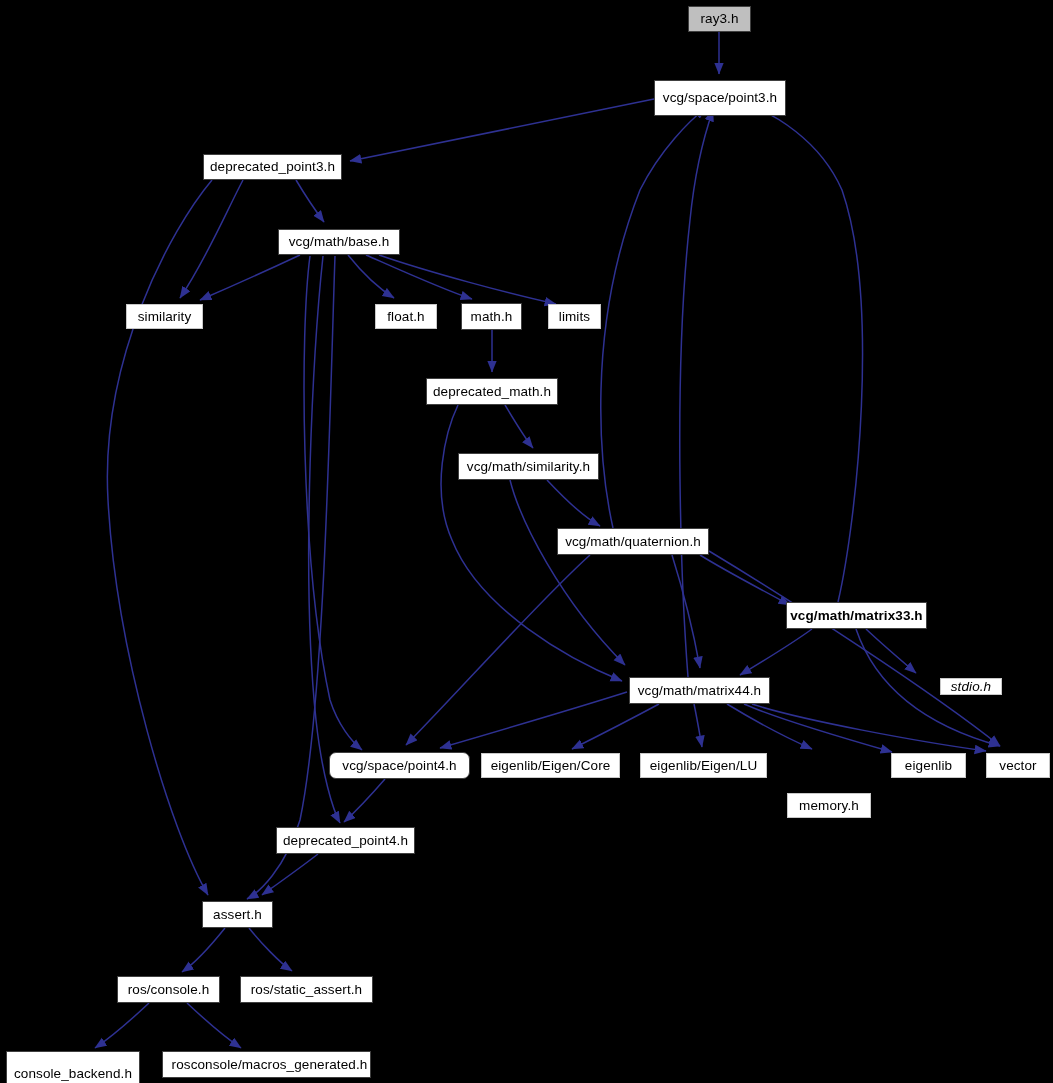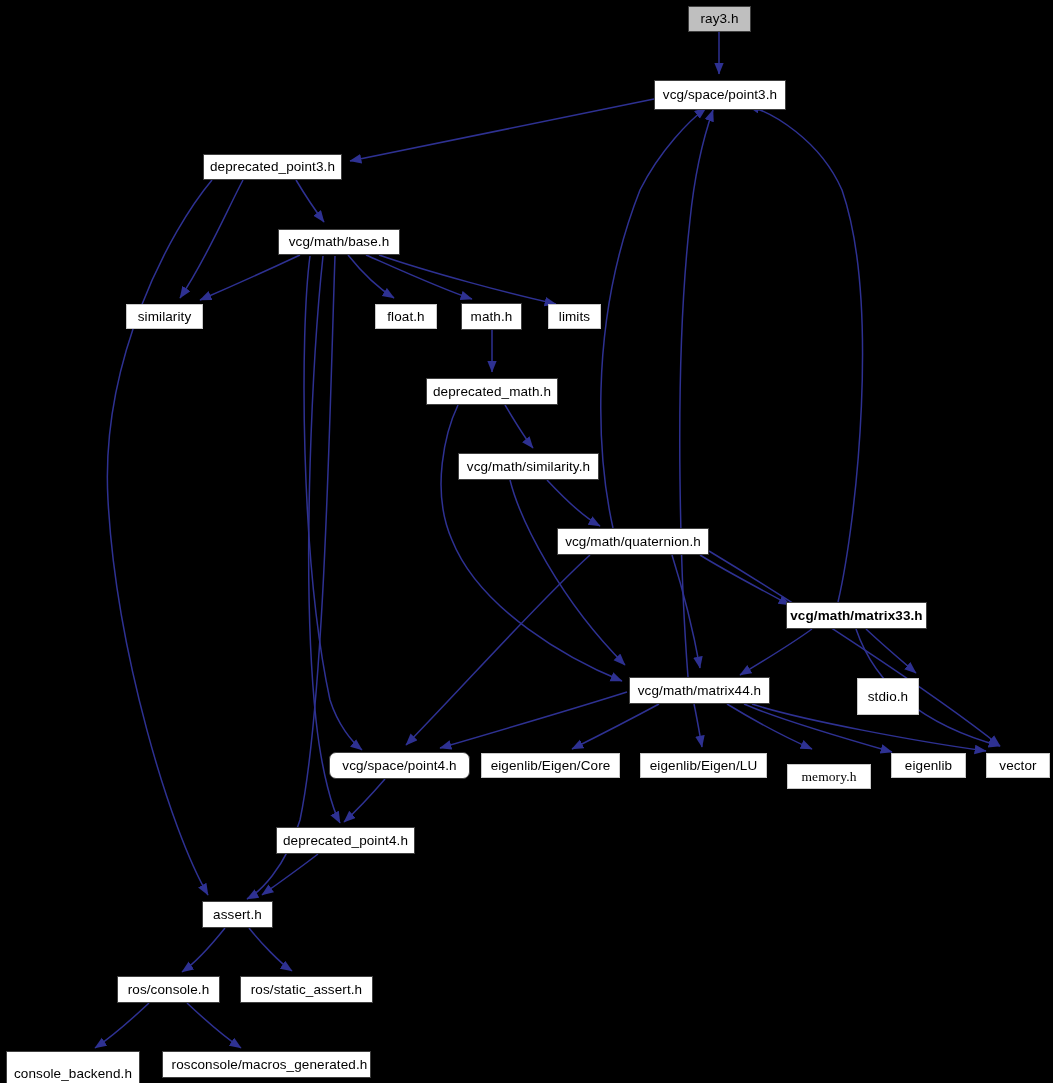--- a/index.html
+++ b/index.html
@@ -100,21 +100,21 @@
         <path d="M 225,928 C 213,943 195,963 182,972" fill="none" stroke="#2e3192" stroke-width="1.5" marker-end="url(#arrowhead)"></path>
         <path d="M 249,928 C 261,943 280,963 292,971" fill="none" stroke="#2e3192" stroke-width="1.5" marker-end="url(#arrowhead)"></path>
         <path d="M 149,1003 C 133,1018 110,1038 95,1048" fill="none" stroke="#2e3192" stroke-width="1.5" marker-end="url(#arrowhead)"></path>
         <path d="M 187,1003 C 203,1018 226,1038 241,1048" fill="none" stroke="#2e3192" stroke-width="1.5" marker-end="url(#arrowhead)"></path>
       </g>
   </svg>
   <div id="nodes-layer">
       <div class="node root" style="left: 688px; top: 6px; width: 63px; height: 26px;">
         <span class="node-label">ray3.h</span>
       </div>
-      <div class="node local" style="left: 654px; top: 80px; width: 132px; height: 30px;">
+      <div class="node local" style="left: 654px; top: 80px; width: 132px; height: 36px;">
         <span class="node-label">vcg/space/point3.h</span>
       </div>
       <div class="node local" style="left: 203px; top: 154px; width: 139px; height: 26px;">
         <span class="node-label">deprecated_point3.h</span>
       </div>
       <div class="node local" style="left: 278px; top: 229px; width: 122px; height: 26px;">
         <span class="node-label">vcg/math/base.h</span>
       </div>
       <div class="node system" style="left: 126px; top: 304px; width: 77px; height: 25px;">
         <span class="node-label">similarity</span>
@@ -133,36 +133,36 @@
       </div>
       <div class="node local" style="left: 458px; top: 453px; width: 141px; height: 27px;">
         <span class="node-label">vcg/math/similarity.h</span>
       </div>
       <div class="node local" style="left: 557px; top: 528px; width: 152px; height: 27px;">
         <span class="node-label">vcg/math/quaternion.h</span>
       </div>
       <div class="node local" style="left: 786px; top: 602px; width: 141px; height: 27px; font-weight: bold;">
         <span class="node-label">vcg/math/matrix33.h</span>
       </div>
-      <div class="node system" style="left: 857px; top: 678px; width: 62px; height: 37px;">
+      <div class="node system" style="left: 940px; top: 678px; width: 62px; height: 17px; font-style: italic;">
         <span class="node-label">stdio.h</span>
       </div>
       <div class="node local" style="left: 629px; top: 677px; width: 141px; height: 27px;">
         <span class="node-label">vcg/math/matrix44.h</span>
       </div>
       <div class="node local" style="left: 329px; top: 752px; width: 141px; height: 27px; border-radius: 7px;">
         <span class="node-label">vcg/space/point4.h</span>
       </div>
       <div class="node system" style="left: 481px; top: 753px; width: 139px; height: 25px;">
         <span class="node-label">eigenlib/Eigen/Core</span>
       </div>
       <div class="node system" style="left: 640px; top: 753px; width: 127px; height: 25px;">
         <span class="node-label">eigenlib/Eigen/LU</span>
       </div>
-      <div class="node system" style="left: 787px; top: 764px; width: 84px; height: 25px; font-family: Liberation Serif, serif;">
+      <div class="node system" style="left: 787px; top: 793px; width: 84px; height: 25px;">
         <span class="node-label">memory.h</span>
       </div>
       <div class="node system" style="left: 891px; top: 753px; width: 75px; height: 25px;">
         <span class="node-label">eigenlib</span>
       </div>
       <div class="node system" style="left: 986px; top: 753px; width: 64px; height: 25px;">
         <span class="node-label">vector</span>
       </div>
       <div class="node local" style="left: 276px; top: 827px; width: 139px; height: 27px;">
         <span class="node-label">deprecated_point4.h</span>

